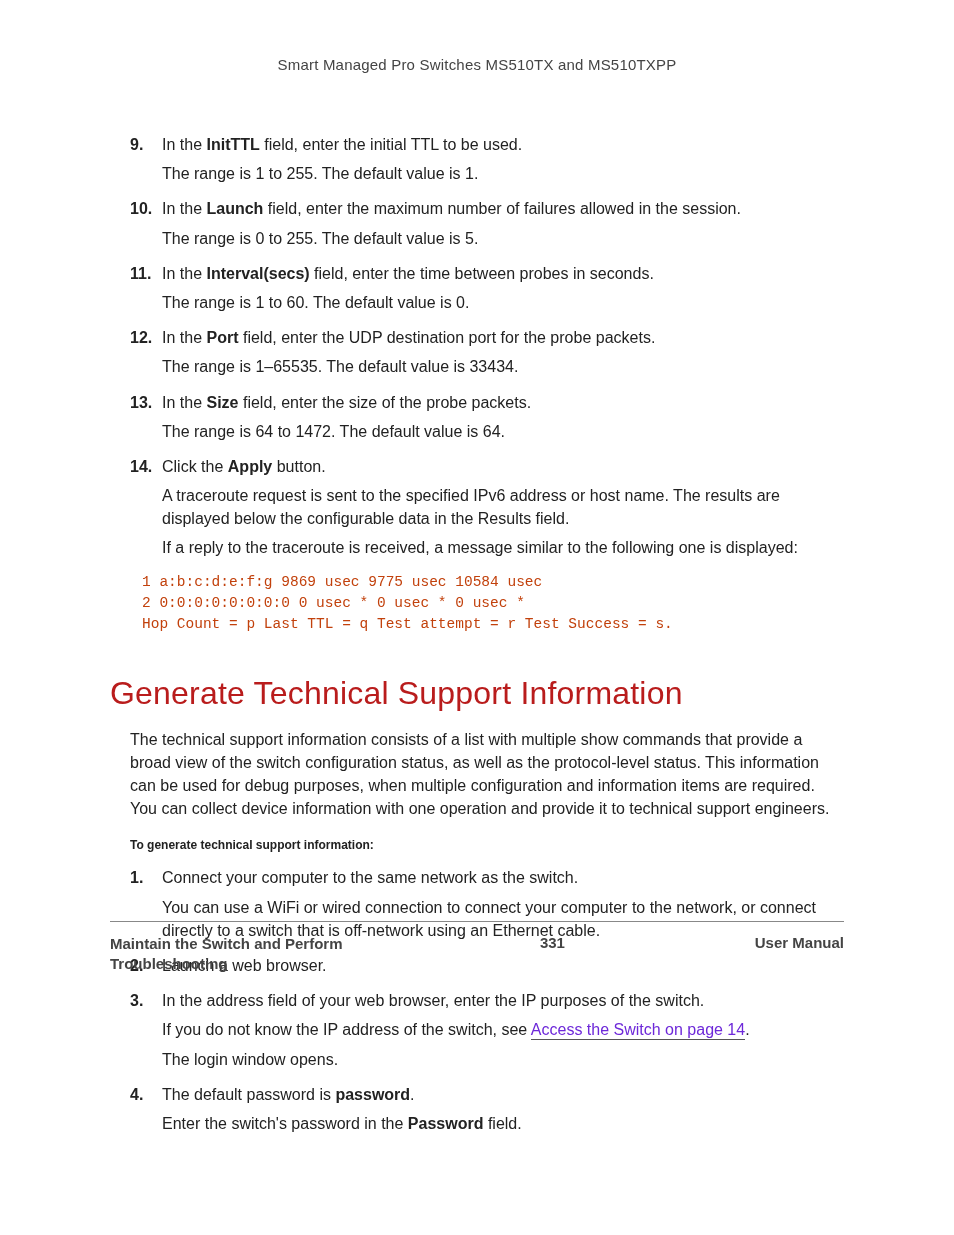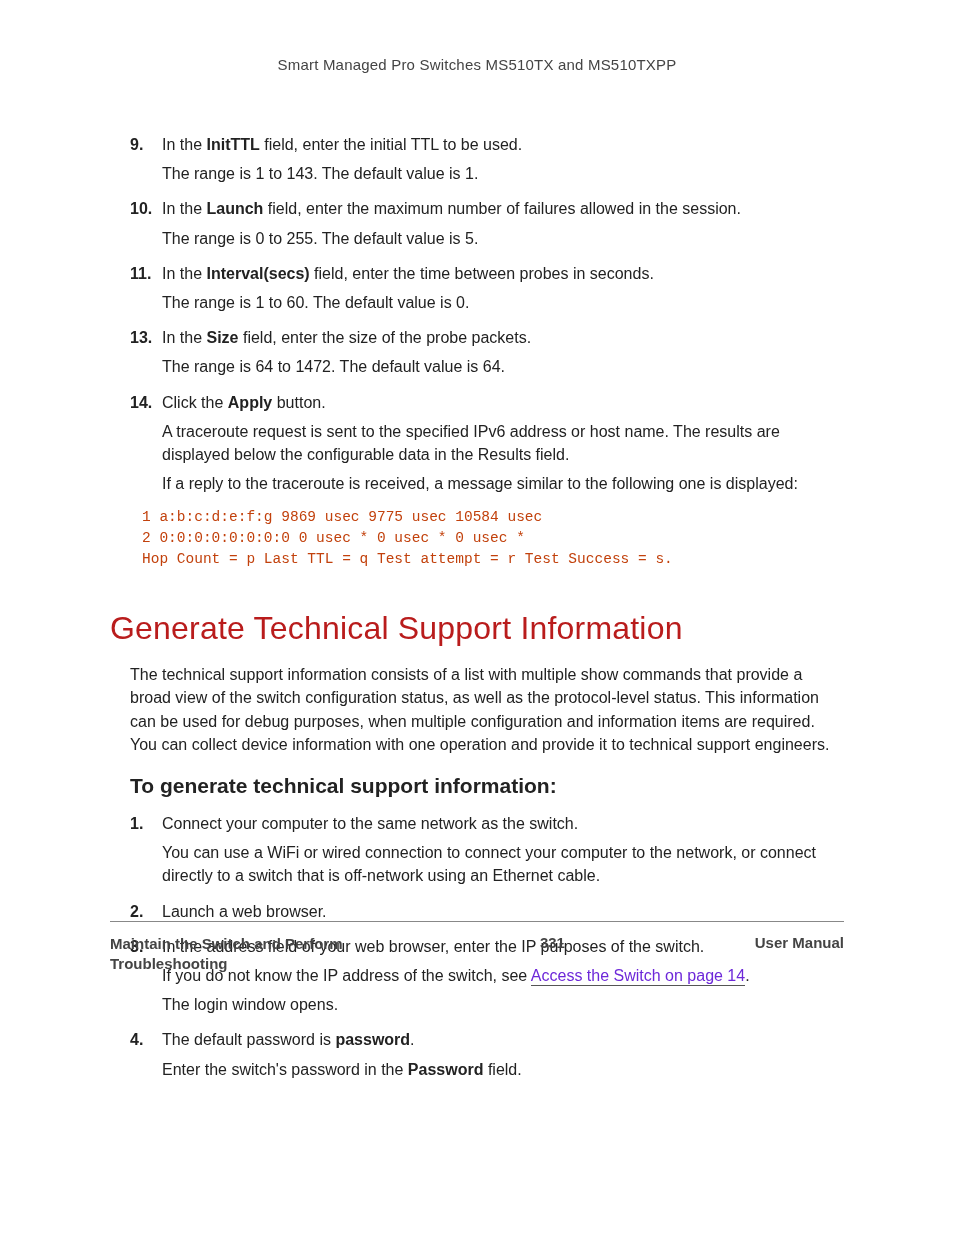--- a/index.html
+++ b/index.html
@@ -68,21 +68,21 @@
     margin: 40px 0 16px 0;
     letter-spacing: 0.2px;
   }
   p.intro {
     margin: 0 0 18px 20px;
     font-size: 16px;
     line-height: 1.45;
   }
   p.subhead {
     margin: 0 0 14px 20px;
-    font-size: 21px;
+    font-size: 12px;
     font-weight: bold;
   }
   a.xref {
     color: #6d28d9;
     text-decoration: none;
     border-bottom: 1px solid #555;
     padding-bottom: 1px;
   }
   .footer-rule {
     position: absolute;
@@ -113,35 +113,42 @@
 
 <div class="page">
 
   <div class="running-head">Smart Managed Pro Switches MS510TX and MS510TXPP</div>
 
   <ol class="steps" id="steps-a">
       <li>
         <span class="num">9.</span>
         <div class="body">
           <p>In the <span class="bold">InitTTL</span> field, enter the initial TTL to be used.</p>
-          <p>The range is 1 to 143. The default value is 1.</p>
+          <p>The range is 1 to 255. The default value is 1.</p>
         </div>
       </li>
       <li>
         <span class="num">10.</span>
         <div class="body">
           <p>In the <span class="bold">Launch</span> field, enter the maximum number of failures allowed in the session.</p>
           <p>The range is 0 to 255. The default value is 5.</p>
         </div>
       </li>
       <li>
         <span class="num">11.</span>
         <div class="body">
           <p>In the <span class="bold">Interval(secs)</span> field, enter the time between probes in seconds.</p>
           <p>The range is 1 to 60. The default value is 0.</p>
+        </div>
+      </li>
+      <li>
+        <span class="num">12.</span>
+        <div class="body">
+          <p>In the <span class="bold">Port</span> field, enter the UDP destination port for the probe packets.</p>
+          <p>The range is 1–65535. The default value is 33434.</p>
         </div>
       </li>
       <li>
         <span class="num">13.</span>
         <div class="body">
           <p>In the <span class="bold">Size</span> field, enter the size of the probe packets.</p>
           <p>The range is 64 to 1472. The default value is 64.</p>
         </div>
       </li>
       <li>

